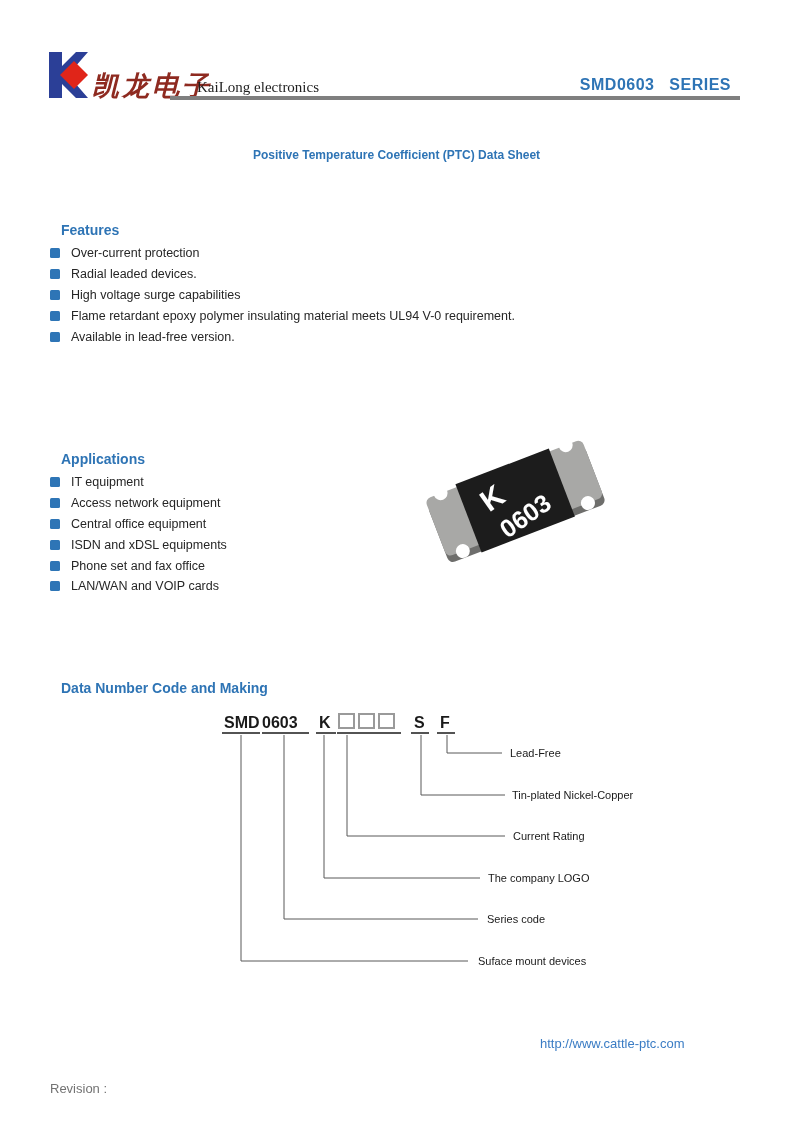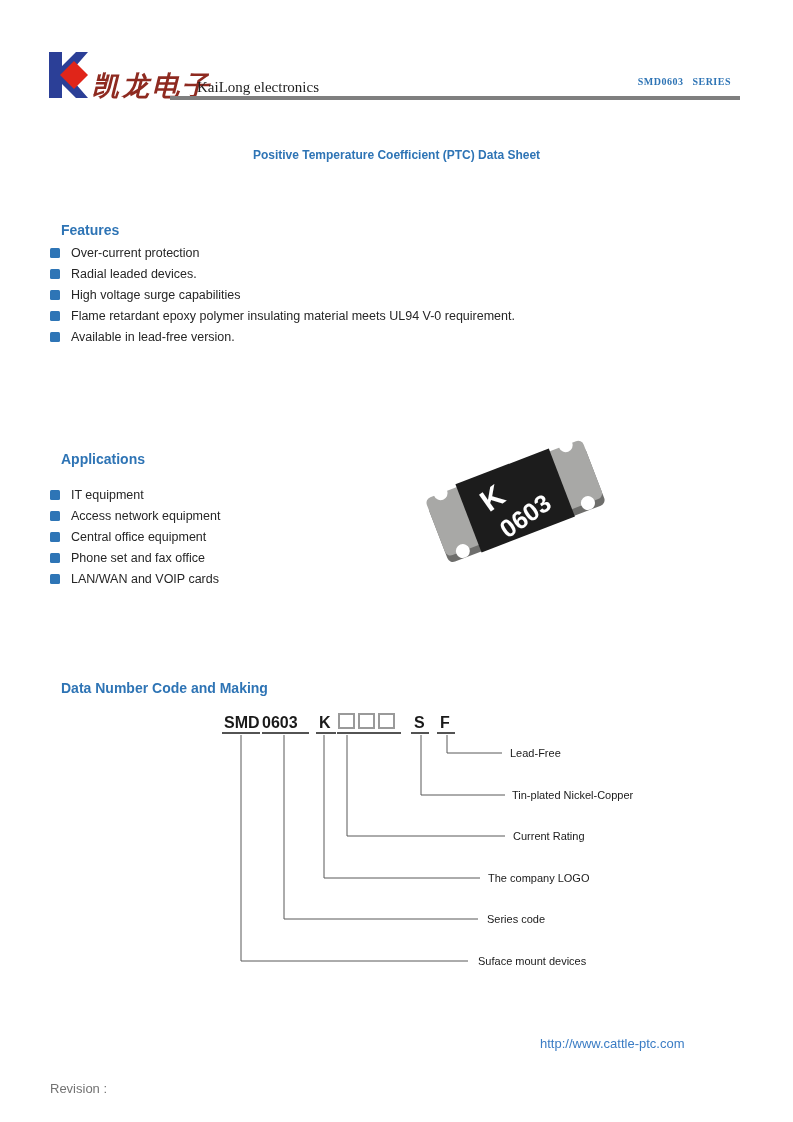--- a/index.html
+++ b/index.html
@@ -20,22 +20,22 @@
     font-size:27px;font-weight:bold;color:#8E2A20;
     letter-spacing:3px;font-style:italic;margin-top:16px;
   }
   .logo-en{
     position:absolute;left:197px;top:79px;
     font-family:"Liberation Serif", serif;
     font-size:15px;color:#1f1f1f;
   }
   .series{
     position:absolute;right:62px;top:76px;
-    font-size:10px;font-weight:bold;color:#2E74B5;
-    white-space:pre;letter-spacing:.5px;font-family:Liberation Serif, serif;
+    font-size:16px;font-weight:bold;color:#2E74B5;
+    white-space:pre;letter-spacing:.5px;
   }
   .header-rule{
     position:absolute;left:170px;top:96px;
     width:570px;height:4px;background:#7F7F7F;
   }
   
   .doc-title{
     position:absolute;left:0;top:148px;width:100%;
     text-align:center;
     font-size:12px;font-weight:bold;color:#2E74B5;
@@ -45,21 +45,21 @@
     position:absolute;left:50px;
     font-size:14px;font-weight:bold;color:#2E74B5;padding-left:11px;
   }
   .h-features{top:222px;}
   .h-applications{top:451px;}
   .h-partnumber{top:680px;}
   ul.blist{
     position:absolute;left:50px;margin:0;padding:0;list-style:none;
   }
   .l-features{top:243px;}
-  .l-applications{top:485px;}
+  .l-applications{top:472px;}
   ul.blist li{
     display:flex;align-items:center;
     height:20.8px;
     font-size:12.5px;color:#262626;white-space:pre;
   }
   .bullet{
     flex:0 0 auto;
     width:10px;height:10px;border-radius:1.5px;
     background:#2E75B6;margin-right:11px;
   }
@@ -133,20 +133,24 @@
       <span class="bullet"></span>
       <span>IT equipment</span>
     </li>
     <li>
       <span class="bullet"></span>
       <span>Access network equipment</span>
     </li>
     <li>
       <span class="bullet"></span>
       <span>Central office equipment</span>
+    </li>
+    <li>
+      <span class="bullet"></span>
+      <span>ISDN and xDSL equipments</span>
     </li>
     <li>
       <span class="bullet"></span>
       <span>Phone set and fax office</span>
     </li>
     <li>
       <span class="bullet"></span>
       <span>LAN/WAN and VOIP cards</span>
     </li>
   </ul>

